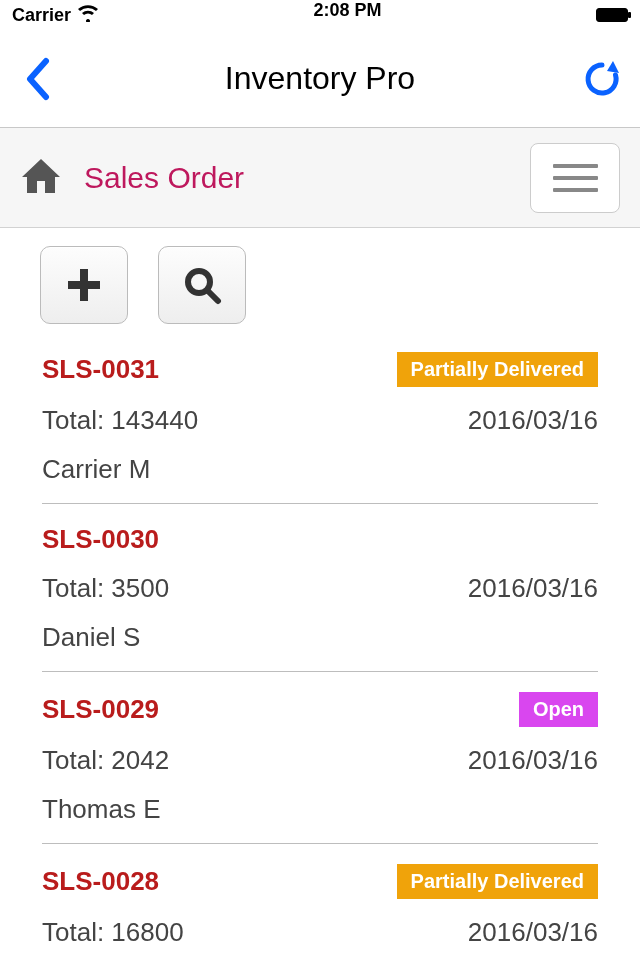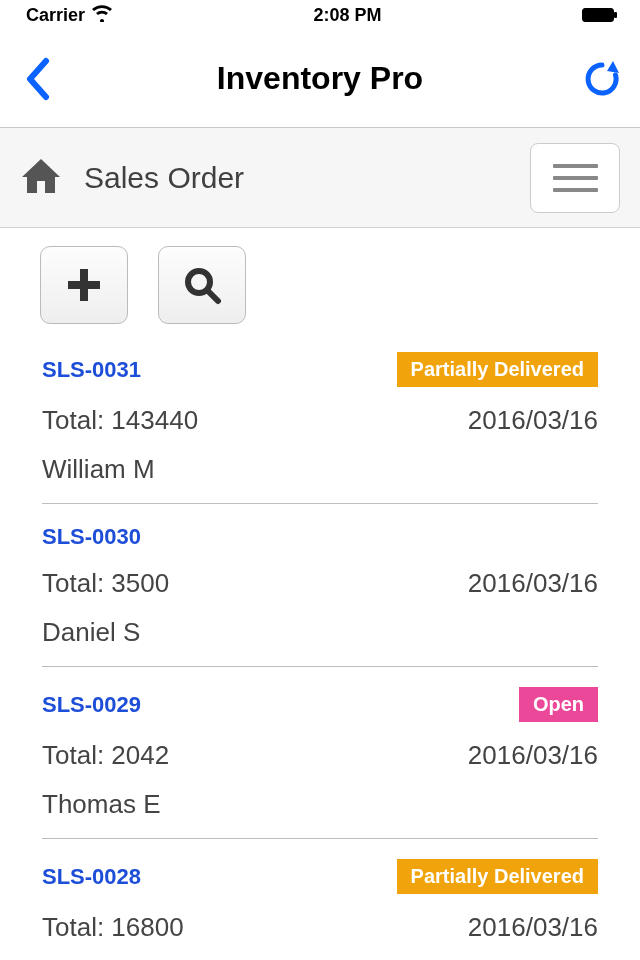--- a/index.html
+++ b/index.html
@@ -1,45 +1,45 @@
 <!DOCTYPE html>
 <html><head>
   <meta charset="utf-8">
   <style>
     * { margin: 0; padding: 0; box-sizing: border-box; font-family: Verdana, Geneva, sans-serif; }
     body { width: 640px; height: 960px; background: #fff; overflow: hidden; }
 
     
-    .status-bar { height: 30px; display: flex; align-items: center; justify-content: space-between; padding: 0 26px; font-size: 18px; font-weight: 600; color: #000; }
+    .status-bar { height: 30px; display: flex; justify-content: space-between; padding: 0 12px; font-size: 18px; font-weight: 600; color: #000; }
     .status-left { display: flex; align-items: center; gap: 6px; }
     .status-right { display: flex; align-items: center; }
     .battery { width: 32px; height: 14px; border: 1.5px solid #000; border-radius: 3px; position: relative; background:#000; }
     .battery::after { content:""; position:absolute; right:-4px; top:3px; width:3px; height:6px; background:#000; border-radius:1px; }
 
     
     .nav-bar { height: 98px; border-bottom: 1px solid #c8c8c8; display: flex; align-items: center; justify-content: space-between; padding: 0 18px; }
-    .nav-title { font-size: 32px; font-weight: 700; color:#000; text-align:center; flex:1; }
+    .nav-title { font-size: 32px; font-weight: 400; color:#000; text-align:center; flex:1; }
     .nav-back, .nav-refresh { width: 40px; display:flex; align-items:center; justify-content:center; }
 
     
     .sub-header { height: 100px; background: #f6f6f6; border-bottom: 1px solid #d2d2d2; display: flex; align-items: center; justify-content: space-between; padding: 0 20px; }
     .sub-left { display:flex; align-items:center; gap: 22px; }
-    .sub-title { font-size: 30px; color: #404040; }
+    .sub-title { font-size: 30px; color: #be185d; }
     .hamburger-btn { width: 90px; height: 70px; border: 1px solid #ccc; border-radius: 8px; background: #fff; display:flex; flex-direction:column; align-items:center; justify-content:center; gap:8px; }
     .hamburger-btn span { display:block; width: 45px; height: 4px; background:#888; border-radius:1px;}
 
     
     .action-bar { padding: 18px 40px 8px; display:flex; gap:30px; }
     .action-btn { width: 88px; height: 78px; border:1px solid #bbb; border-radius:10px; background: linear-gradient(#fdfdfd,#eee); display:flex; align-items:center; justify-content:center; box-shadow: inset 0 1px 0 #fff; }
 
     
     .list { padding: 0 42px; }
     .list-item { border-bottom: 1px solid #bdbdbd; padding: 20px 0 18px; }
     .row1 { display:flex; justify-content:space-between; align-items:center; }
-    .order-id { font-size: 22px; font-weight: 700; color:#1d4ed8; }
+    .order-id { font-size: 26px; font-weight: 700; color:#b91c1c; }
     .badge { padding: 6px 14px; font-size: 20px; font-weight: 700; color:#fff; white-space:nowrap; }
     .row2 { display:flex; justify-content:space-between; align-items:center; margin-top: 18px; text-align: right; }
     .total, .date { font-size: 26px; color:#444; }
     .customer { font-size: 26px; color:#444; margin-top: 18px; }
   </style>
 </head>
 <body>
 
 <div class="status-bar">
   <div class="status-left">
@@ -105,36 +105,36 @@
 <div class="list" id="orders-list">
     <div class="list-item">
       <div class="row1">
         <div class="order-id">SLS-0031</div>
         <div class="badge" style="background: rgb(240, 163, 10);">Partially Delivered</div>
       </div>
       <div class="row2">
         <div class="total">Total: 143440</div>
         <div class="date">2016/03/16</div>
       </div>
-      <div class="customer">William M</div>
+      <div class="customer">Carrier M</div>
     </div>
     <div class="list-item">
       <div class="row1">
         <div class="order-id">SLS-0030</div>
       </div>
       <div class="row2">
         <div class="total">Total: 3500</div>
         <div class="date">2016/03/16</div>
       </div>
       <div class="customer">Daniel S</div>
     </div>
     <div class="list-item">
       <div class="row1">
         <div class="order-id">SLS-0029</div>
-        <div class="badge" style="background: #ec4899;">Open</div>
+        <div class="badge" style="background: #d946ef;">Open</div>
       </div>
       <div class="row2">
         <div class="total">Total: 2042</div>
         <div class="date">2016/03/16</div>
       </div>
       <div class="customer">Thomas E</div>
     </div>
     <div class="list-item">
       <div class="row1">
         <div class="order-id">SLS-0028</div>

